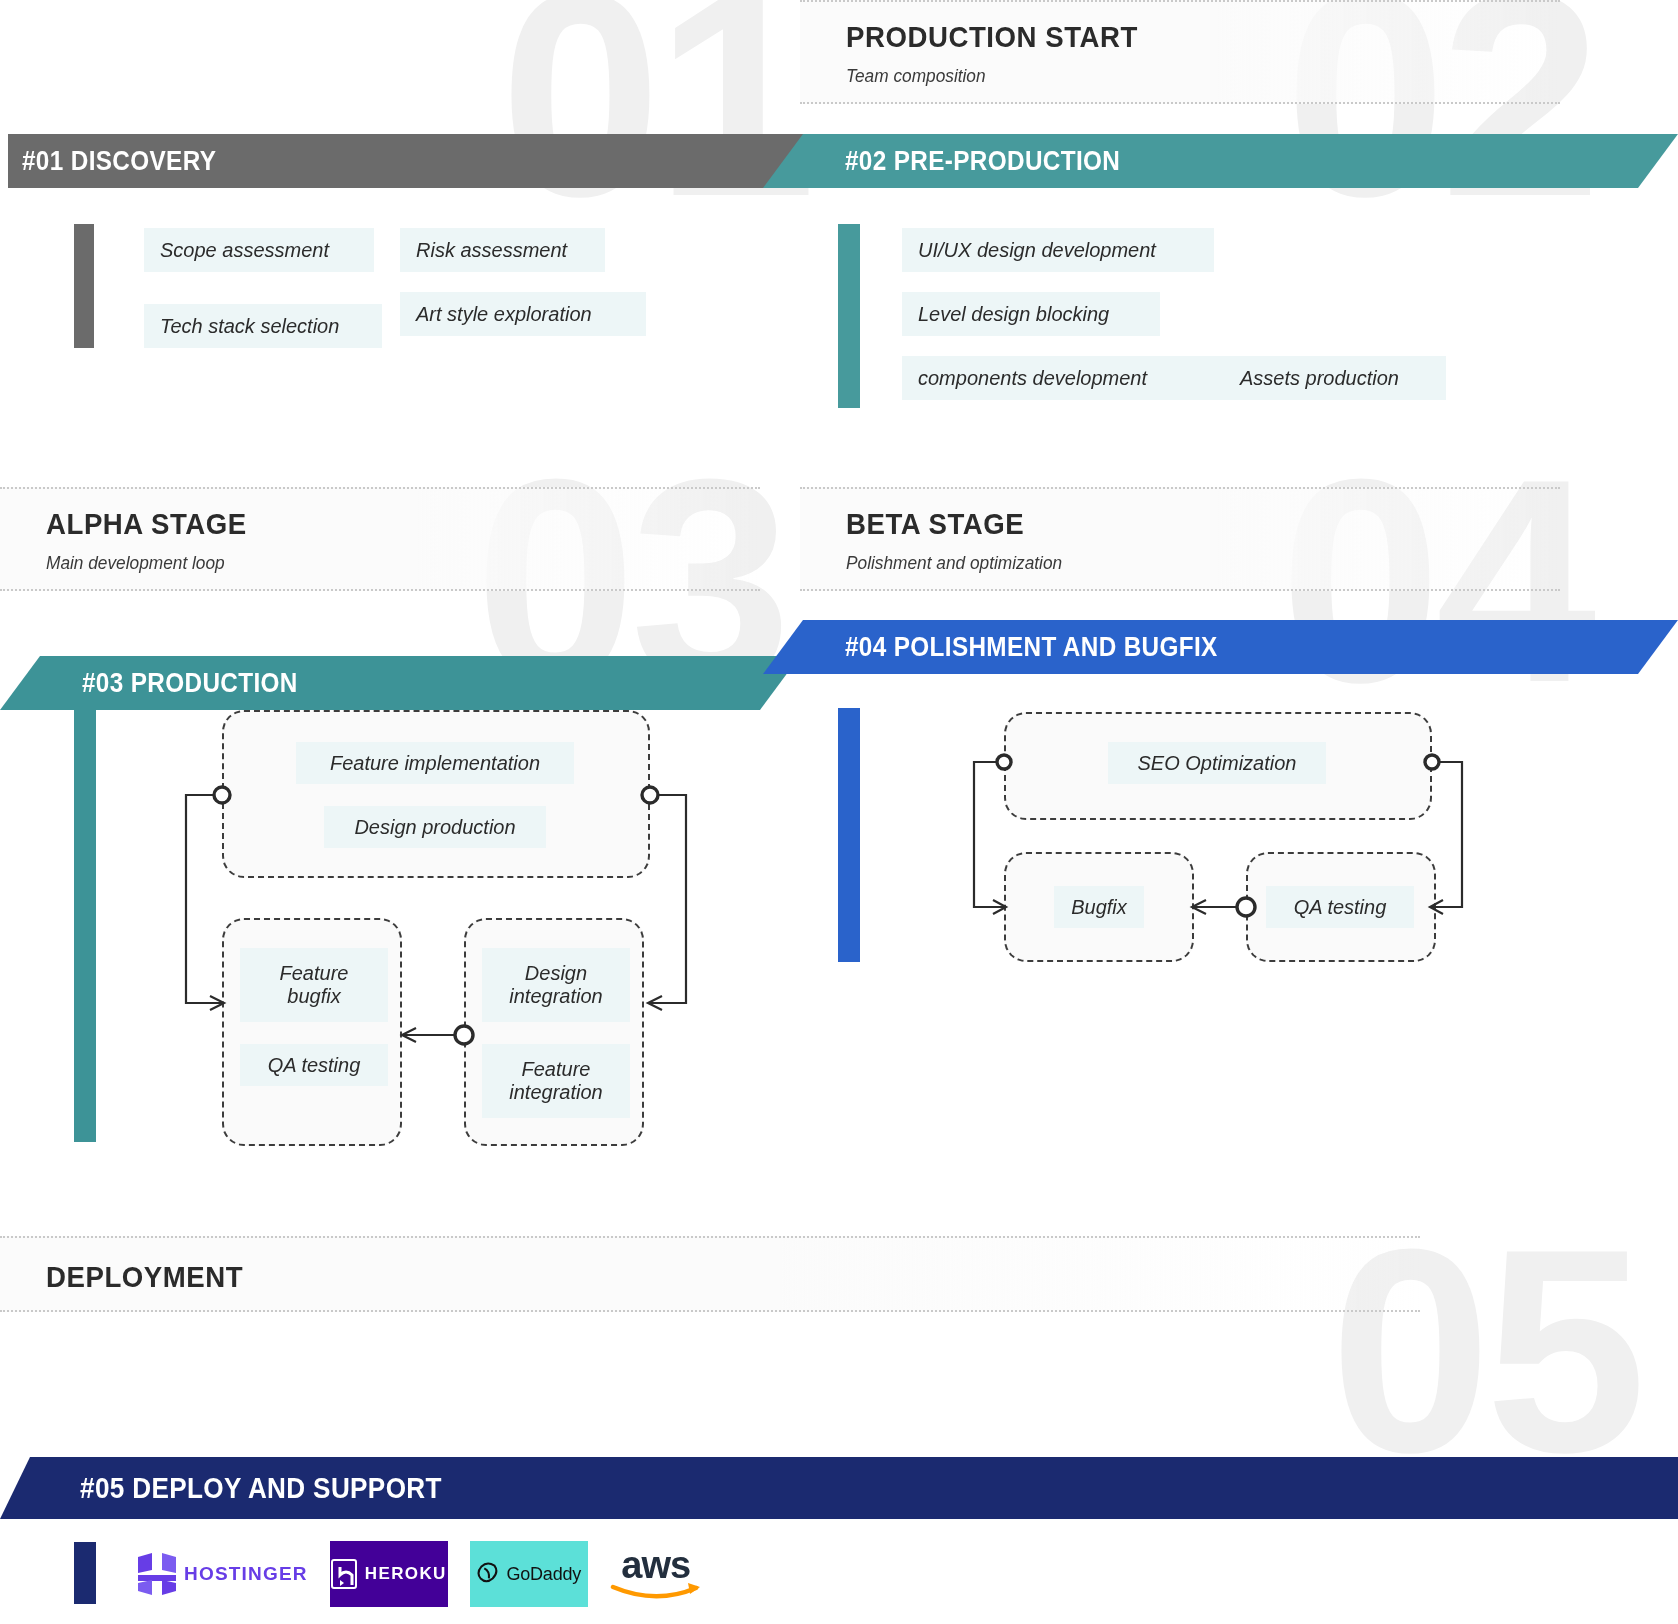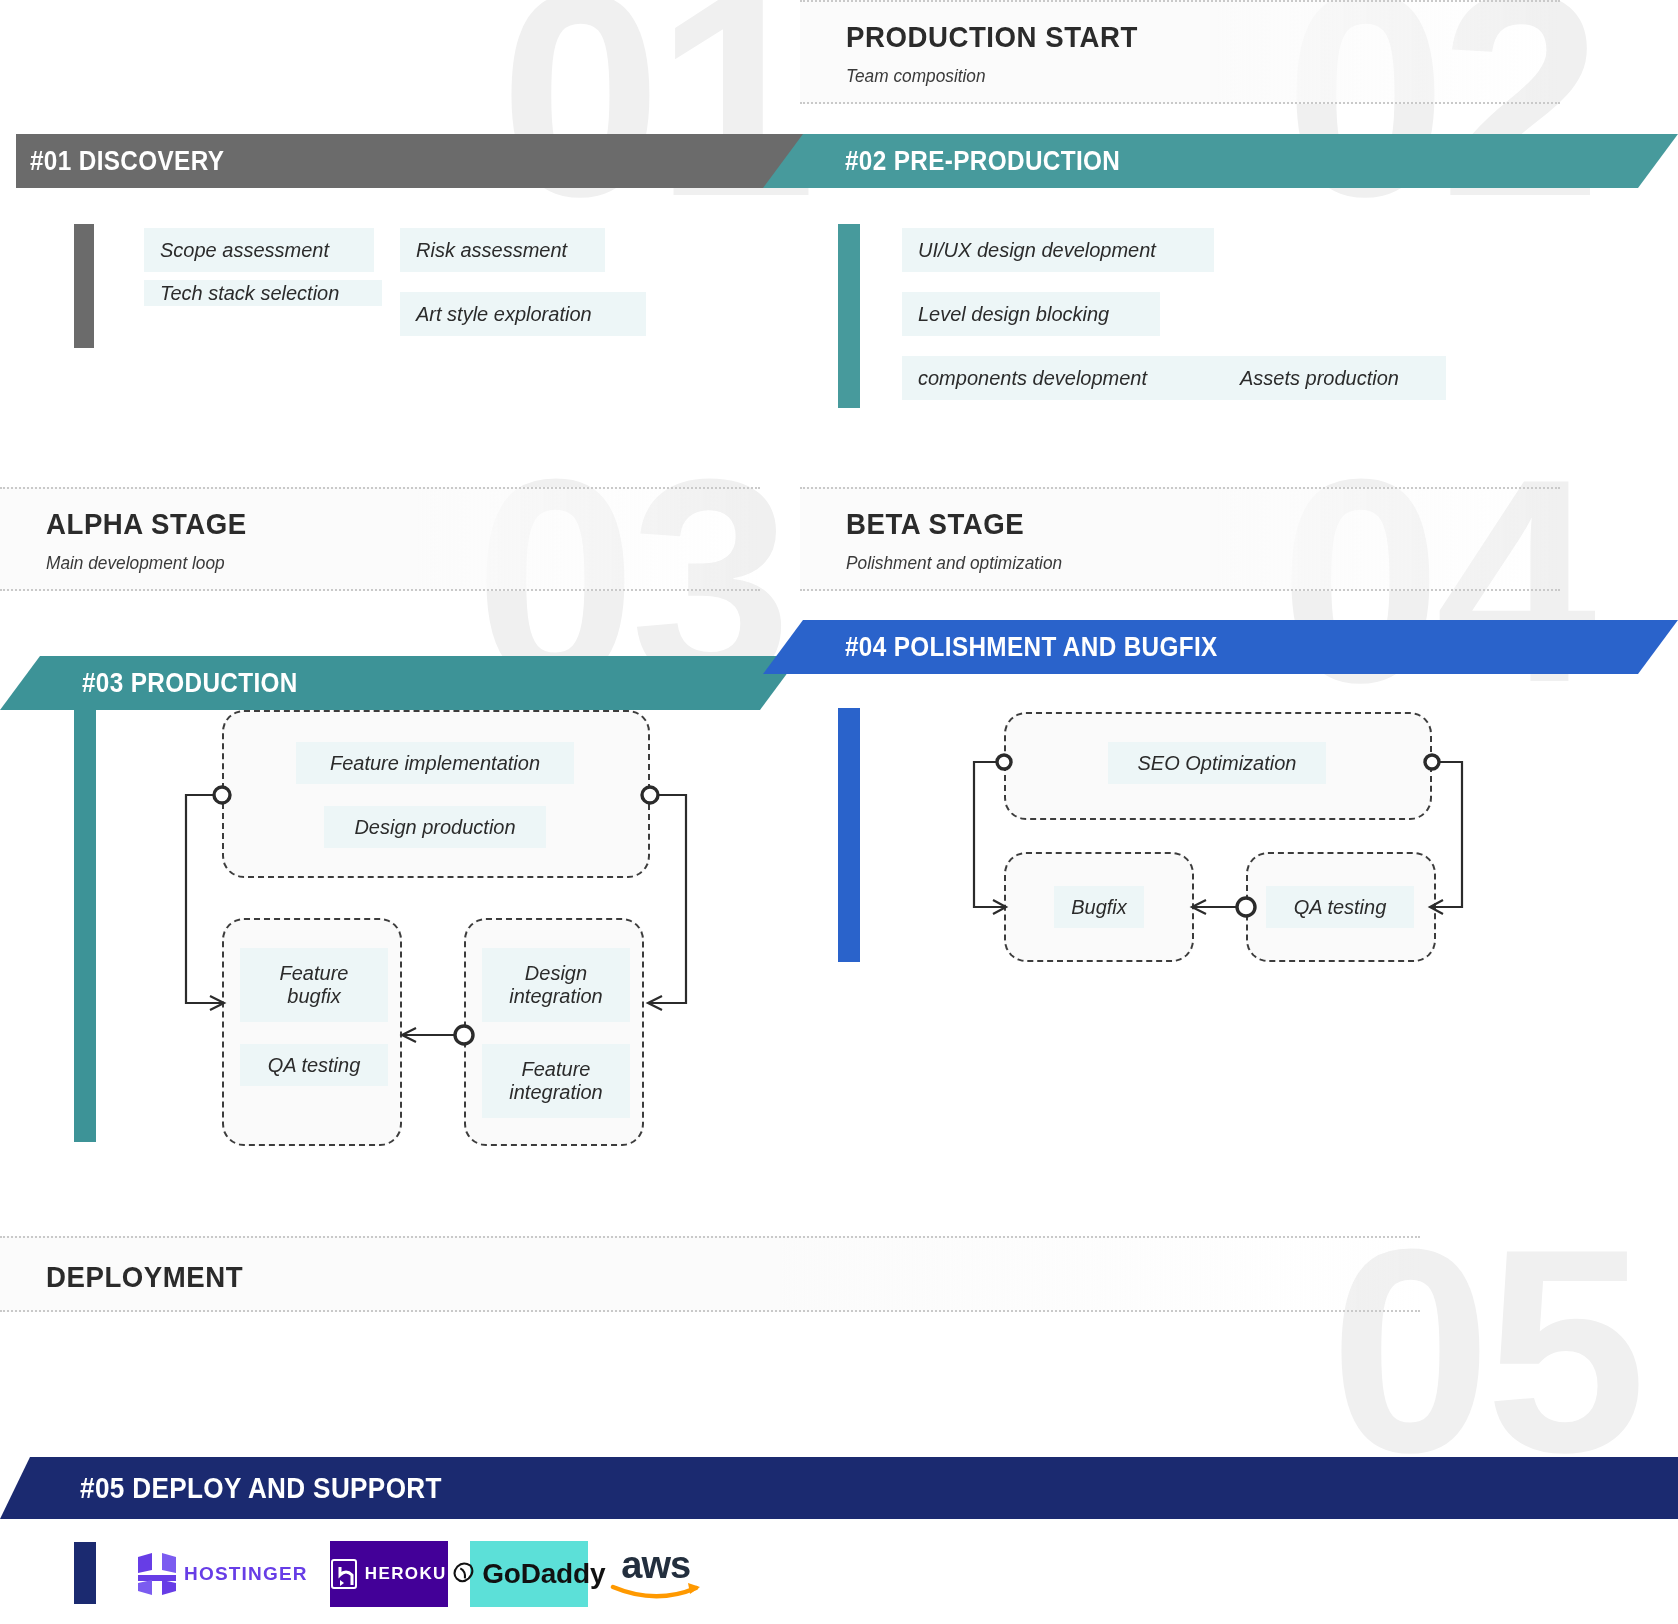--- a/index.html
+++ b/index.html
@@ -121,58 +121,58 @@
   .logo-hostinger { flex-direction: row; gap: 4px; text-align: center; }
   .hostinger-mark { width: 46px; height: 46px; position: relative; }
   .hostinger-txt { font-size: 19px; font-weight: 700; color: #673de6; letter-spacing: 1.2px; }
   .logo-heroku { background: #430098; width: 118px; height: 66px; gap: 8px; }
   .heroku-mark {
     width: 26px; height: 30px; border: 2.4px solid #fff; border-radius: 3px;
     position: relative;
   }
   .heroku-txt { font-size: 17px; font-weight: 700; color: #fff; letter-spacing: 1.4px; }
   .logo-godaddy { background: #5ce0d8; width: 118px; height: 66px; gap: 6px; }
-  .godaddy-txt { font-size: 28px; font-weight: 700; color: #111; letter-spacing: -0.2px; }
+  .godaddy-txt { font-size: 18px; font-weight: 400; color: #111; letter-spacing: -0.2px; }
   .logo-aws { flex-direction: column; }
   .aws-txt { font-size: 38px; font-weight: 700; color: #232f3e; letter-spacing: -1px; line-height: 0.9; }
 </style>
 </head>
 <body>
 
 <div class="page">
 
   <div class="wm wm-01">01</div>
   <div class="wm wm-02">02</div>
   <div class="wm wm-03">03</div>
   <div class="wm wm-04">04</div>
   <div class="wm wm-05">05</div>
 
   <div class="cap" style="left:800px; top:0px; width:760px; height:104px;">
     <div class="cap-title">PRODUCTION START</div>
     <div class="cap-sub">Team composition</div>
   </div>
 
-  <div class="bar" style="left:16px; top:134px; width:800px;">
+  <div class="bar" style="left:8px; top:134px; width:800px;">
     <svg class="bar-shape" viewBox="0 0 800 54" preserveAspectRatio="none">
       <polygon points="0,0 800,0 760,54 0,54" fill="#6b6b6b"></polygon>
     </svg>
     <span class="bar-label" style="margin-left:14px;">#01 DISCOVERY</span>
   </div>
 
   <div class="bar" style="left:763px; top:134px; width:915px;">
     <svg class="bar-shape" viewBox="0 0 915 54" preserveAspectRatio="none">
       <polygon points="40,0 915,0 875,54 0,54" fill="#479a9c"></polygon>
     </svg>
     <span class="bar-label" style="margin-left:82px;">#02 PRE-PRODUCTION</span>
   </div>
 
   <div class="accent" style="left:74px; top:224px; width:20px; height:124px; background:#6b6b6b;"></div>
   <div class="chip left" style="left:144px; top:228px; width:230px; height:44px;">Scope assessment</div>
   <div class="chip left" style="left:400px; top:228px; width:205px; height:44px;">Risk assessment</div>
-  <div class="chip left" style="left:144px; top:280px; width:238px; height:26px;text-align:right;">Tech stack selection</div>
+  <div class="chip left" style="left:144px; top:304px; width:238px; height:44px;text-align:right;">Tech stack selection</div>
   <div class="chip left" style="left:400px; top:292px; width:246px; height:44px;">Art style exploration</div>
 
   <div class="accent" style="left:838px; top:224px; width:22px; height:184px; background:#479a9c;"></div>
   <div class="chip left" style="left:902px; top:228px; width:312px; height:44px;">UI/UX design development</div>
   <div class="chip left" style="left:902px; top:292px; width:258px; height:44px;">Level design blocking</div>
   <div class="chip left" style="left:902px; top:356px; width:348px; height:44px;">components development</div>
   <div class="chip left" style="left:1224px; top:356px; width:222px; height:44px;">Assets production</div>
 
   <div class="cap" style="left:0px; top:487px; width:760px; height:104px;">
     <div class="cap-title">ALPHA STAGE</div>

